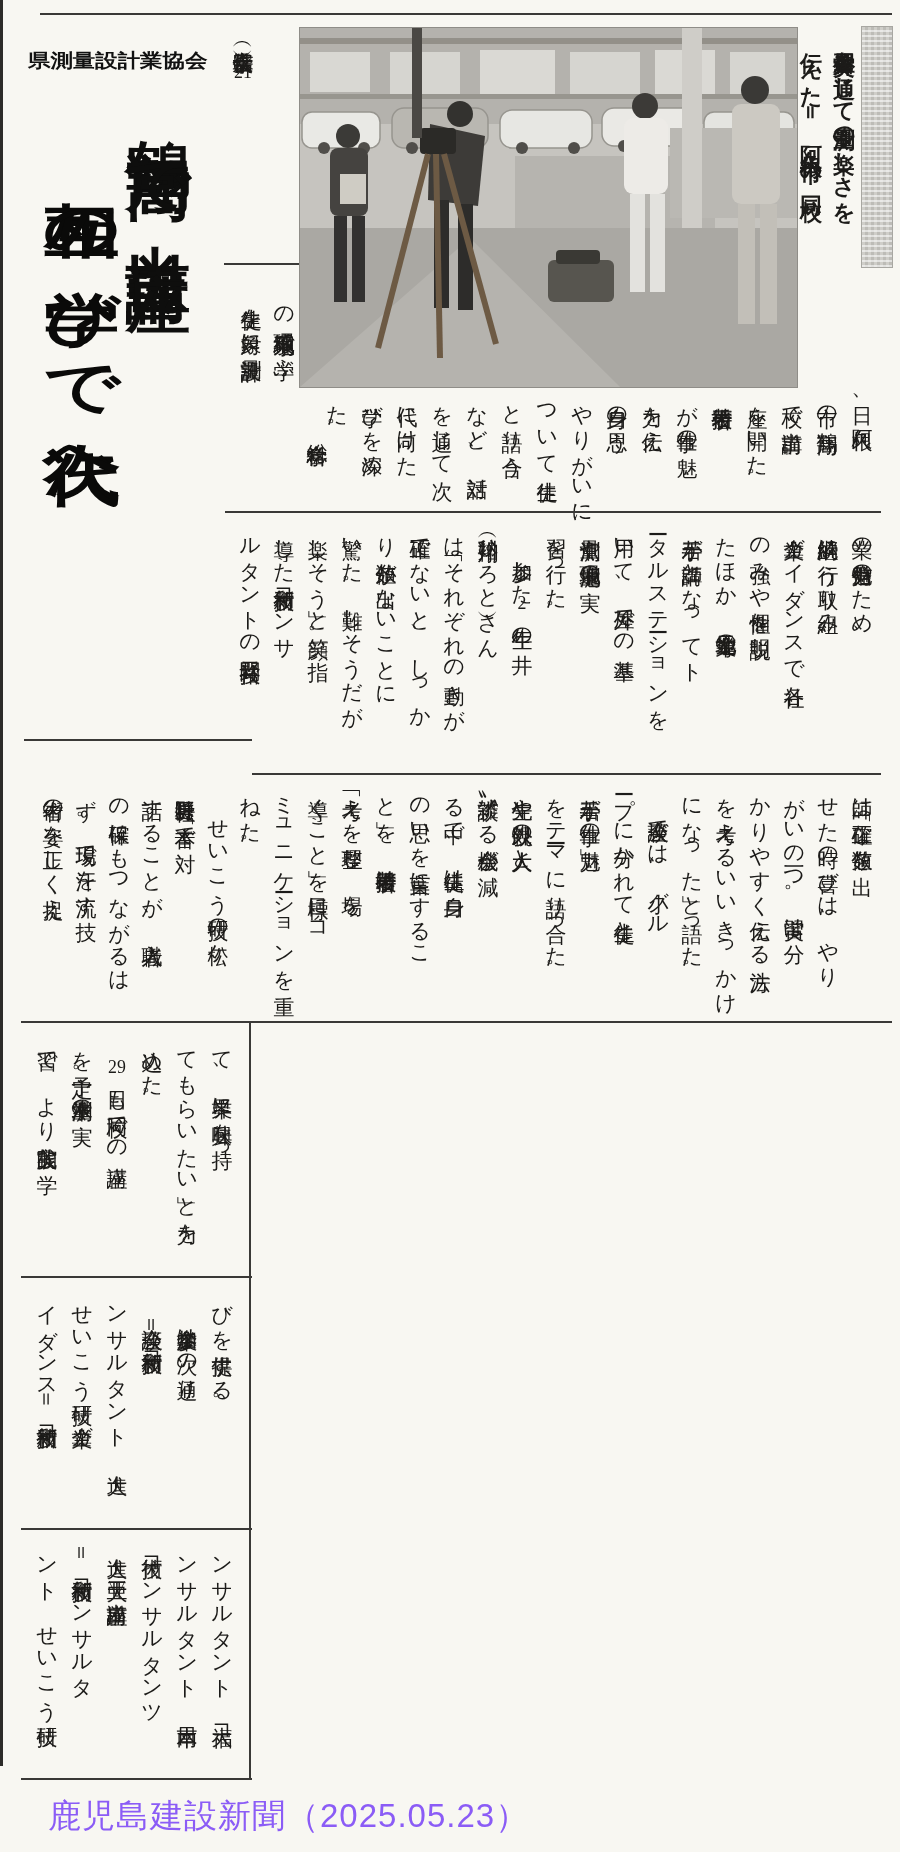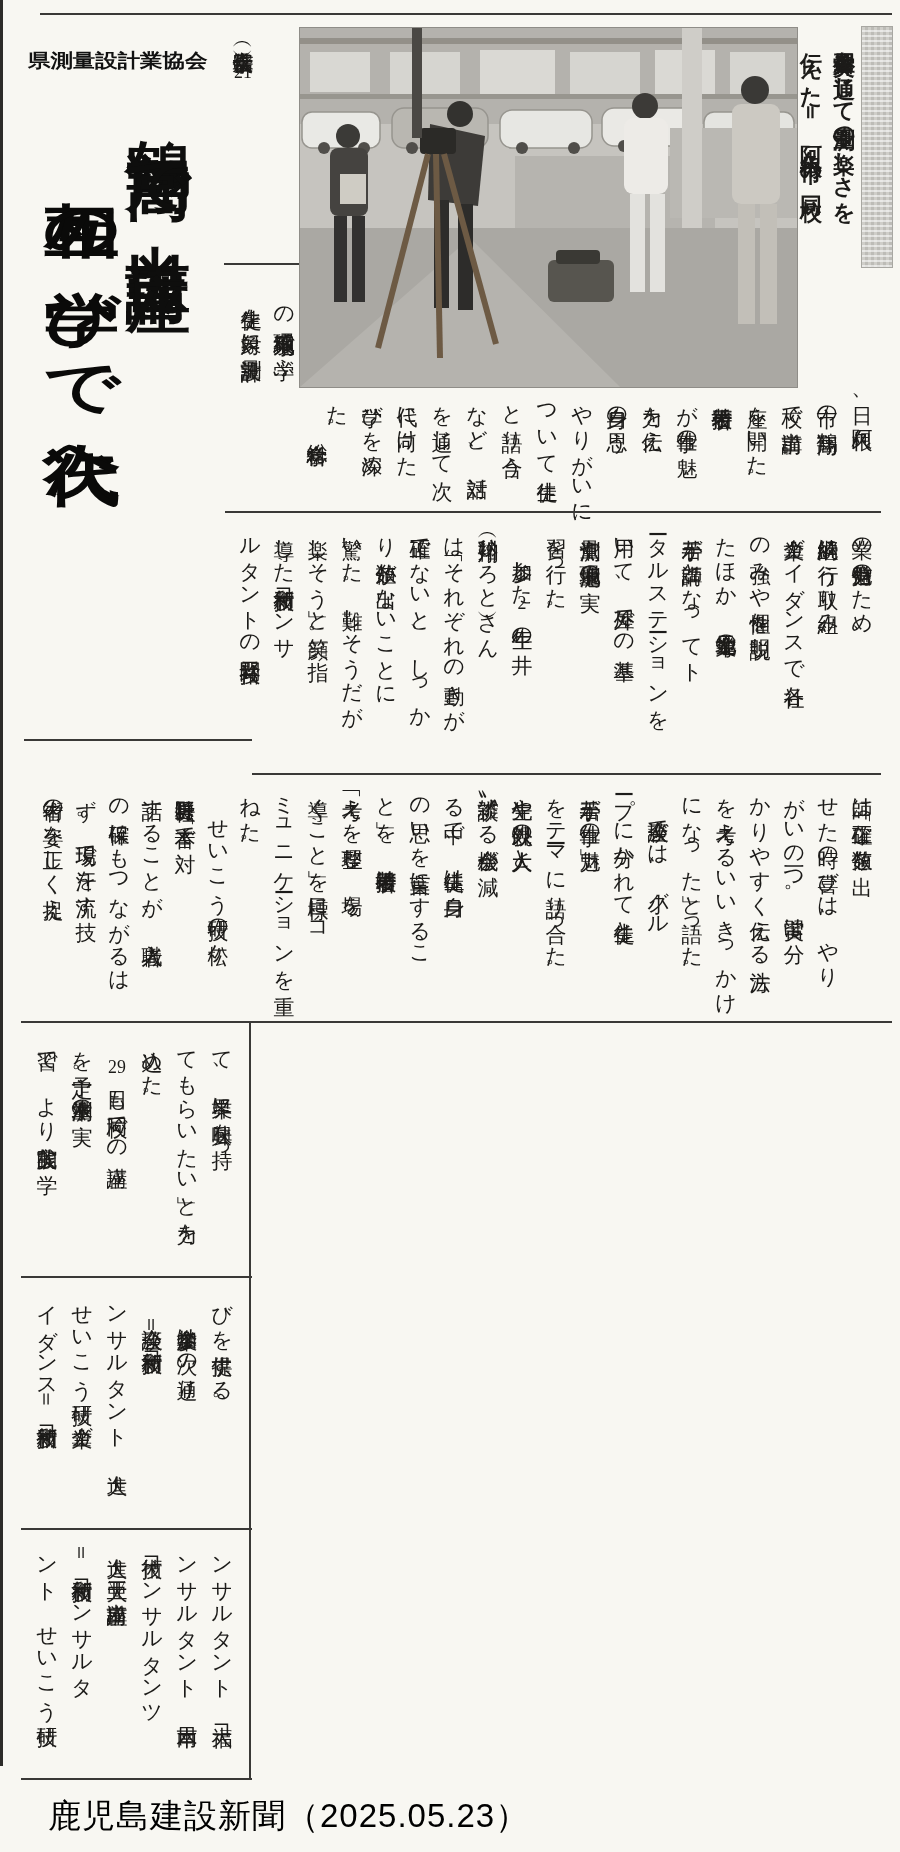--- a/index.html
+++ b/index.html
@@ -56,21 +56,21 @@
         repeating-linear-gradient(0deg, rgba(255,255,255,.55) 0 2px, rgba(0,0,0,0) 2px 5px),
         repeating-linear-gradient(90deg, #cfcec9 0 3px, #bdbcb7 3px 6px);
       border:1px solid #a8a7a2;}
   #edge-dashes{position:absolute;left:874px;top:272px;width:17px;height:748px;
       background-image:
         repeating-linear-gradient(to bottom, #f6f5f1 0 3px, rgba(0,0,0,0) 3px 13px),
         repeating-linear-gradient(to bottom, #17171５ 0 0),
         repeating-linear-gradient(to bottom, #161614 0 80px, #f6f5f1 80px 96px);}
   
   #footer{position:absolute;left:48px;top:1794px;font-family:"Liberation Sans",sans-serif;
-          font-size:33px;color:#000000;letter-spacing:1px;}
+          font-size:33px;color:#8b5cf6;letter-spacing:1px;}
 </style>
 </head>
 <body>
 
 <div id="page">
 
   <div class="hrule" id="top-rule"></div>
   <div id="left-border"></div>
 
   <div id="kicker">県測量設計業協会</div>

